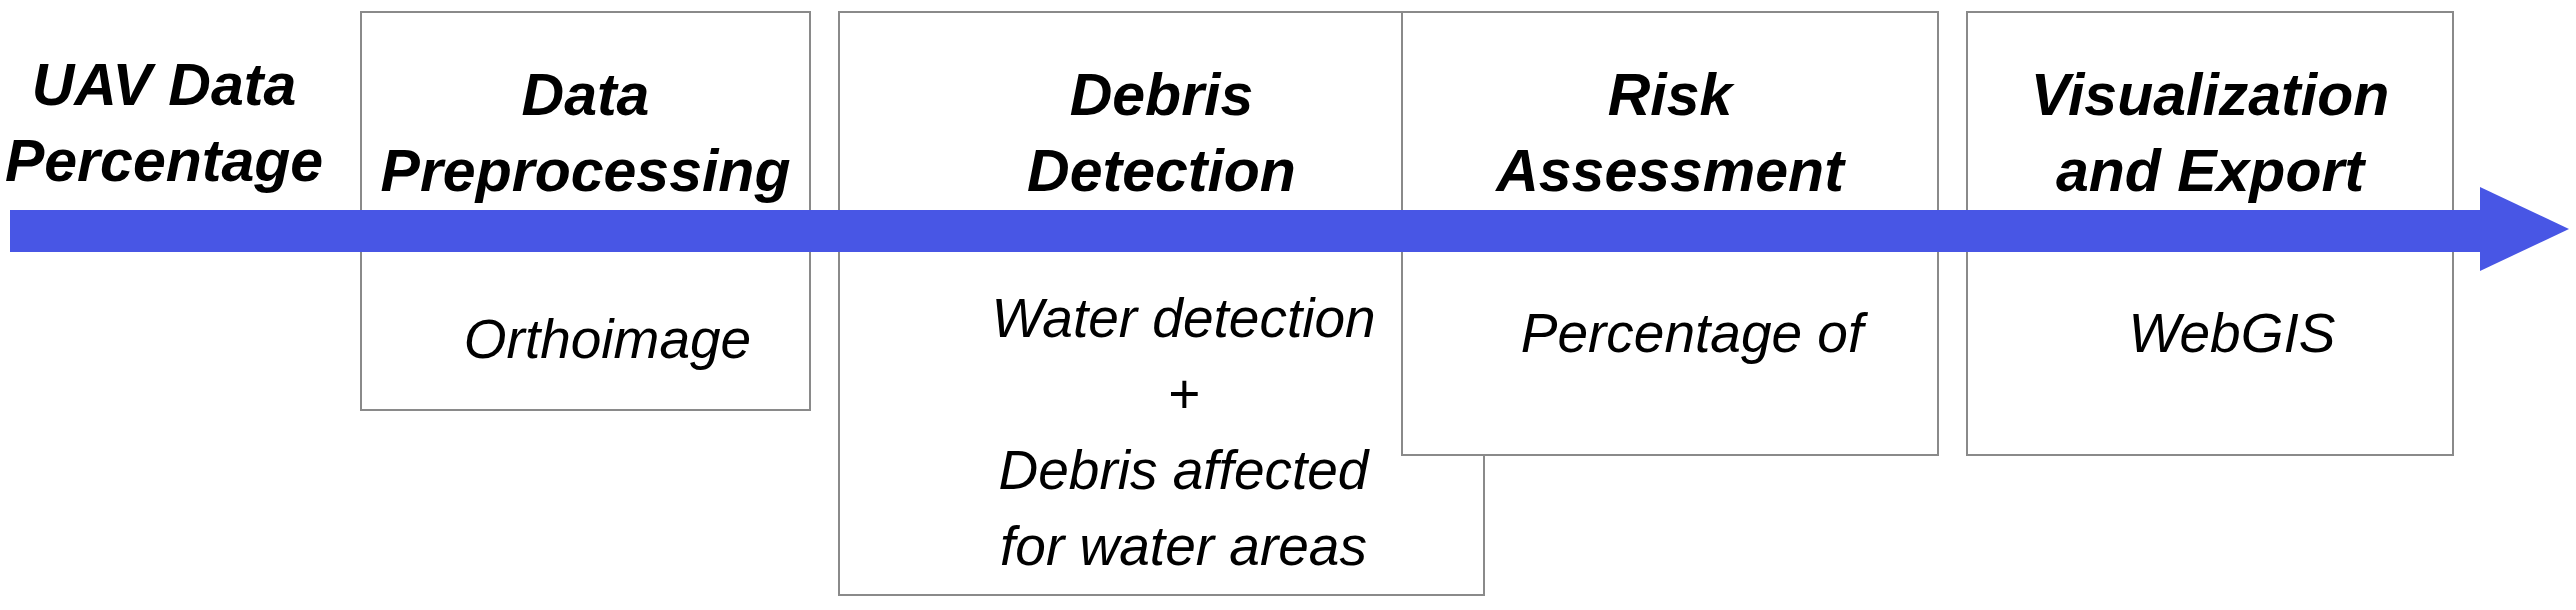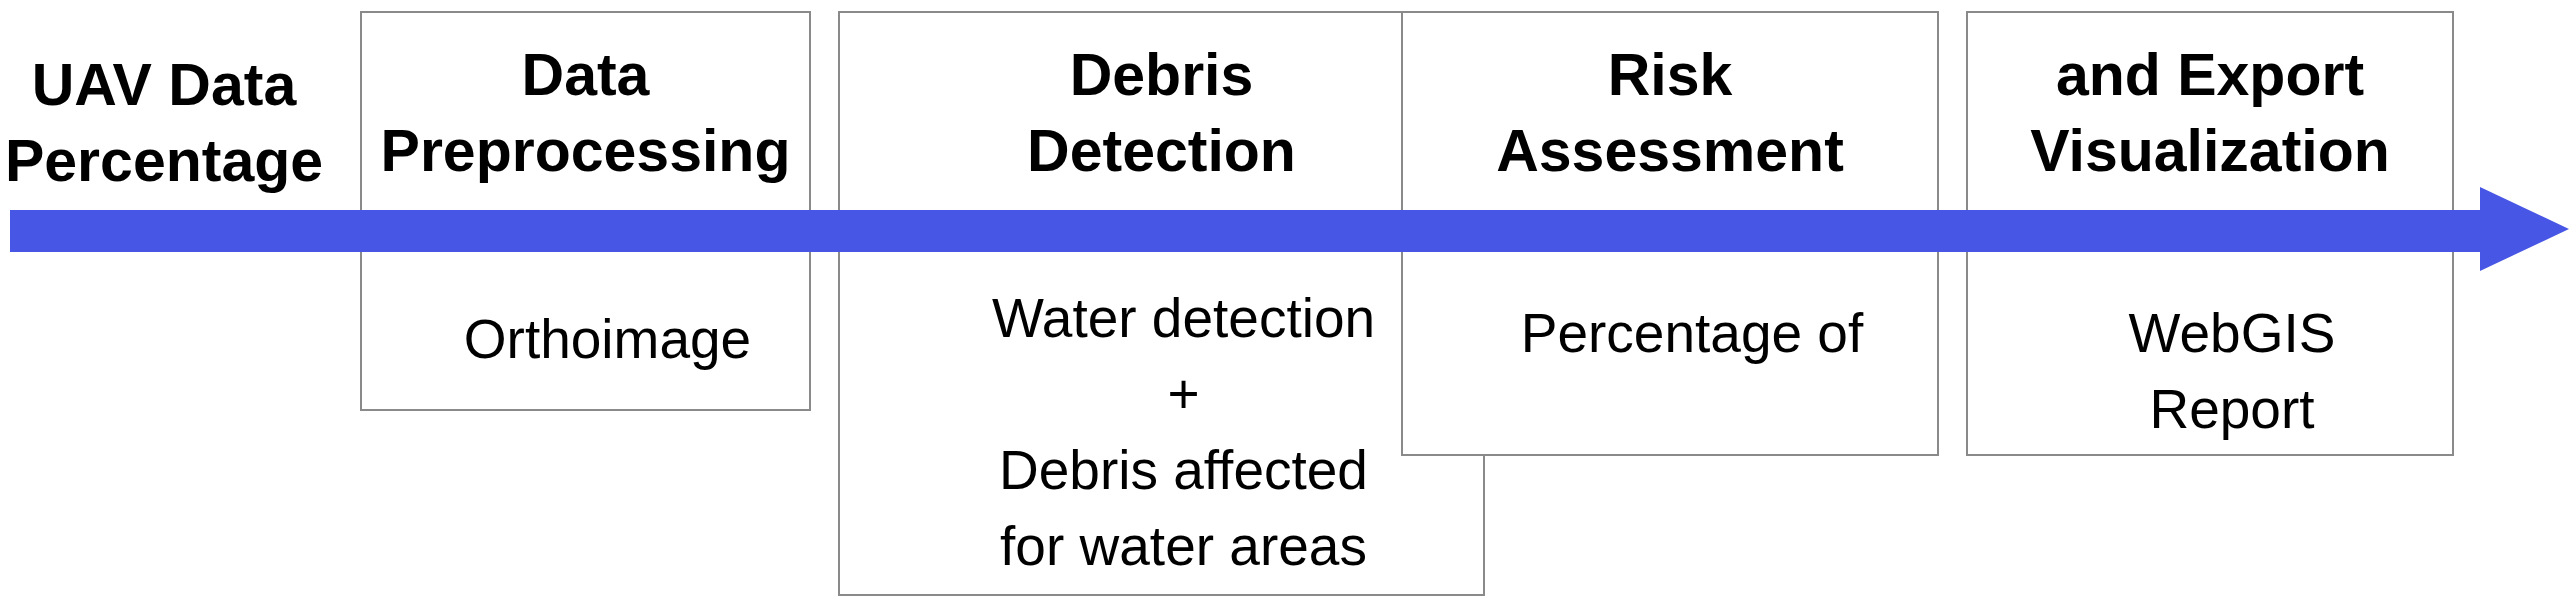--- a/index.html
+++ b/index.html
@@ -1,20 +1,20 @@
 <!DOCTYPE html>
 <html style="--arrow-color: #4856e5; --border-color: #8a8a8a;font-size:12px"><head>
 <meta charset="utf-8">
 <style>
   :root {
     --arrow-color: #4856e5;
     --border-color: #8a8a8a;
     --text-color: #000000;
   }
-  * { margin: 0; padding: 0; box-sizing: border-box; }
+  * { margin: 0; padding: 0; box-sizing: border-box; font-style: italic; }
   html, body {
     width: 2576px; height: 610px;
     background: #ffffff;
     font-family: "Liberation Sans", sans-serif;
     color: var(--text-color);
     overflow: hidden;
   }
   #canvas {
     position: relative;
     width: 2576px; height: 610px;
@@ -48,21 +48,21 @@
     z-index: 1;
   }
   .box-preprocessing { left: 360px;  width: 451px; height: 400px; }
   .box-debris        { left: 838px; width: 647px; height: 585px; }
   .box-risk          { left: 1401px; width: 538px; height: 445px; padding-left: 27px; }
   .box-viz           { left: 1966px; width: 488px; height: 445px; }
 
   
   .stage-title {
     position: absolute;
-    top: 24px; left: 0; right: 0;
+    top: 44px; left: 0; right: 0;
     text-align: center;
     font-weight: bold;
     font-size: 59px;
     line-height: 76px;
     white-space: nowrap;
   }
   .stage-sub {
     position: absolute;
     left: 0; right: 0;
     text-align: center;
@@ -130,23 +130,22 @@
       <div>Risk</div>
       <div>Assessment</div>
     </div>
     <div class="stage-sub">
       <div>Percentage of</div>
     </div>
   </div>
 
   <div class="stage-box box-viz">
     <div class="stage-title">
+      <div>Visualization</div>
       <div>and Export</div>
-      <div>Visualization</div>
     </div>
     <div class="stage-sub">
       <div>WebGIS</div>
-      <div>Report</div>
     </div>
   </div>
 
 </div>
 
 
 </body></html>

